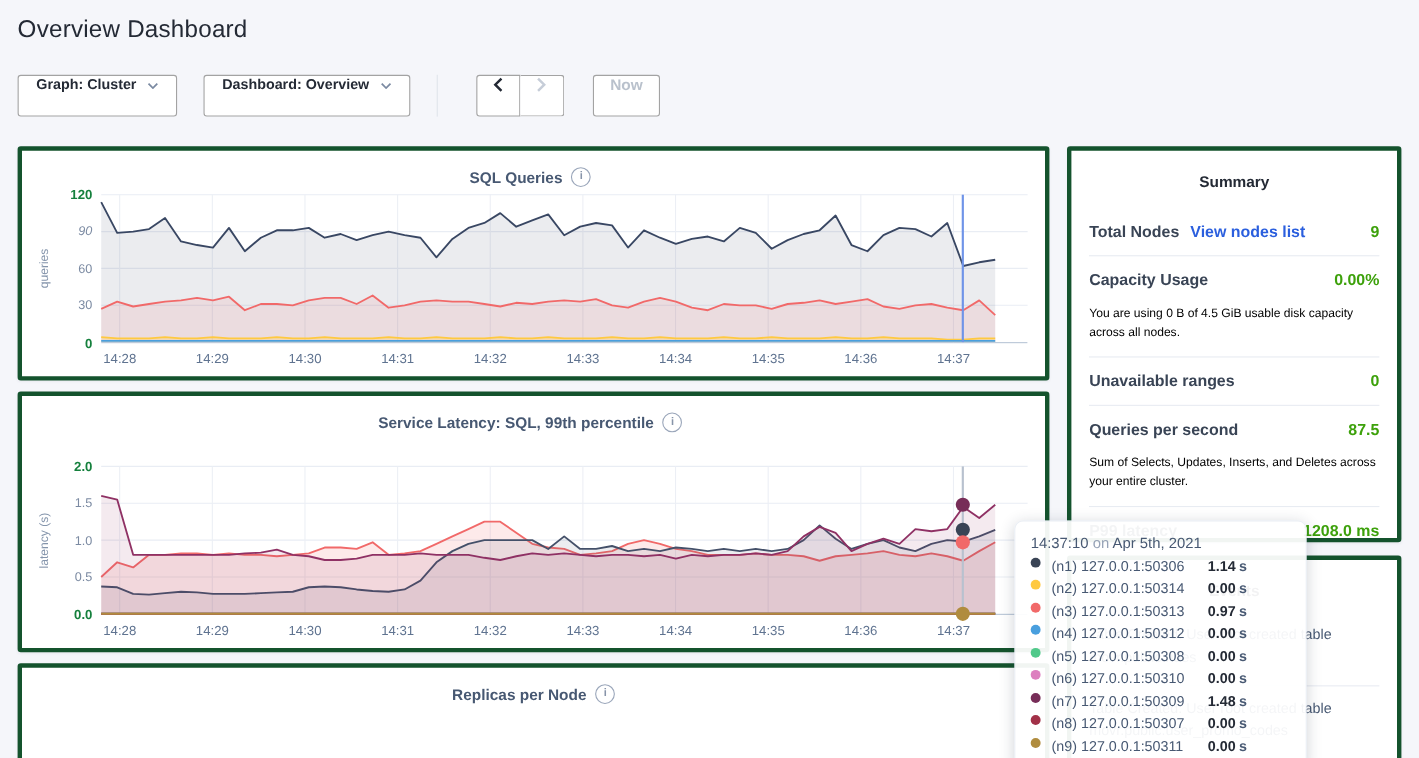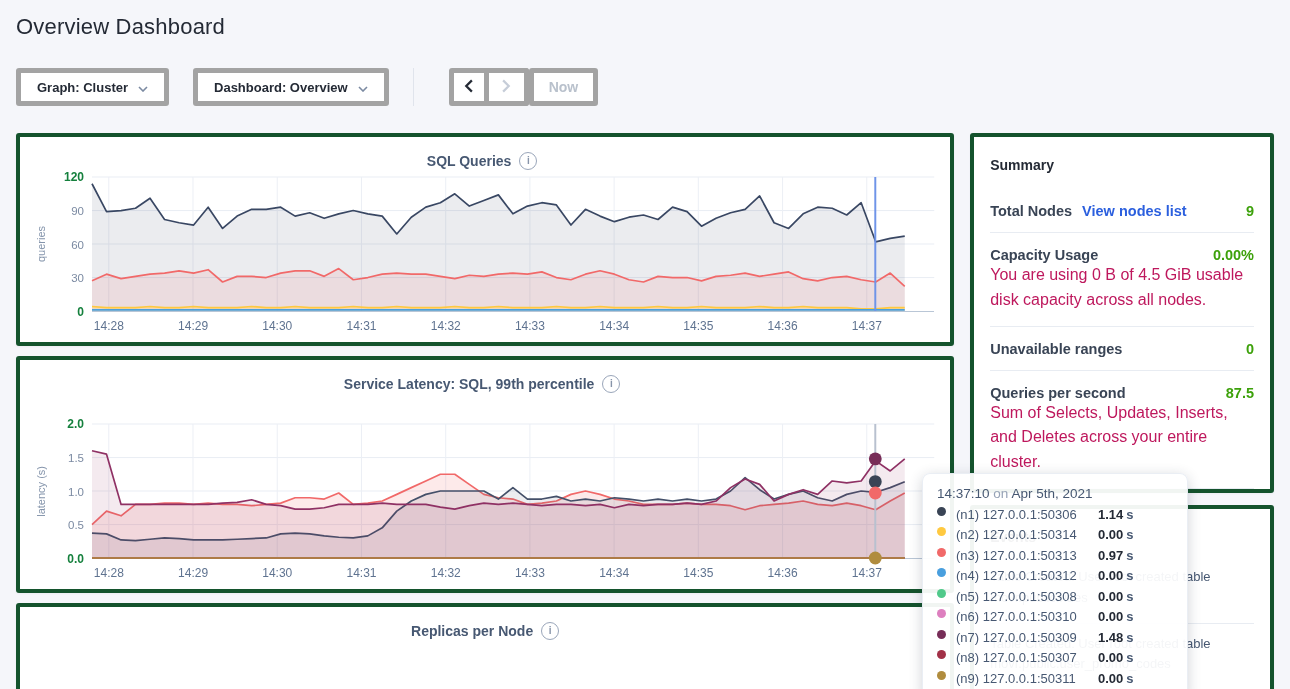--- a/index.html
+++ b/index.html
@@ -5,36 +5,36 @@
   html,body{margin:0;padding:0}
   body{
     width:1290px;height:689px;overflow:hidden;position:relative;
     background:#f5f6fa;color:#394455;
     font-family:"Liberation Sans",sans-serif;
   }
   .page-title{font-size:22px;font-weight:400;color:#242a35;margin:14px 4px 0 16px;letter-spacing:.2px}
   
   .toolbar{display:flex;align-items:center;margin:28px 16px 0;height:38px}
   .btn{
-    background:#fff;border:5px solid #a3a3a3;border-radius:3px;height:38px;
-    display:flex;align-items:center;font-size:13px;font-weight:700;color:#242a35;
+    background:#fff;border:1px solid #a3a3a3;border-radius:3px;height:38px;
+    display:flex;font-size:13px;font-weight:700;color:#242a35;
     box-sizing:border-box;cursor:pointer;
   }
   .dropdown-btn{padding:0 16px;gap:10px}
   .dropdown-btn + .dropdown-btn{margin-left:24px}
   .toolbar-divider{width:1px;height:38px;background:#e0e4ec;margin:0 24px}
   .time-btn{width:422px;padding:0 14px;gap:12px}
   .time-badge{background:#e8ebf1;border-radius:3px;padding:3px 7px;font-size:12px;font-weight:700;color:#475872}
   .time-label{font-size:14px;font-weight:700}
   .time-caret{margin-left:auto}
   .nav-group{display:flex;margin-left:11px}
   .nav-btn{width:40px;justify-content:center}
   .nav-btn.prev{border-radius:3px 0 0 3px}
   .nav-btn.next{border-radius:0 3px 3px 0;border-left:none}
-  .now-btn{margin-left:0;padding:14px 15px;color:#b9c1cc;font-size:14px}
+  .now-btn{margin-left:26px;padding:0 15px;color:#b9c1cc;font-size:14px}
   
   .content{display:flex;align-items:flex-start;gap:16px;margin:27px 16px 0}
   .charts-col{width:945px;display:flex;flex-direction:column}
   .right-col{width:306px;display:flex;flex-direction:column}
   .panel{
     background:#fff;border:4px solid #14532d;border-radius:3px;
     box-shadow:0 1px 2px rgba(50,60,90,.05);box-sizing:border-box;
   }
   
   .chart-panel{padding:14px 16px 8px 10px;position:relative}
@@ -53,28 +53,28 @@
   .yticks{grid-column:2;grid-row:1;position:relative;font-size:11.5px;color:#7b8aa2}
   .ytick{position:absolute;right:8px;transform:translateY(-50%);white-space:nowrap}
   .ytick.bold{color:#15803d;font-weight:700;font-size:12px}
   .plotarea{grid-column:3;grid-row:1;position:relative;border-bottom:1px solid #b9c6d6}
   .plotarea svg{position:absolute;inset:0;width:100%;height:100%;overflow:visible}
   .xlabels{grid-column:3;grid-row:2;position:relative;font-size:12px;color:#5f7390;margin-top:7px}
   .xlabel{position:absolute;transform:translateX(-50%);white-space:nowrap}
   .replicas-panel{margin-top:10px;height:120px;padding:14px 16px}
   
   .summary-panel{padding:14px 16px 6px;height:360px}
-  .panel-title{font-size:14px;font-weight:700;color:#242a35;margin-top:6px}
+  .panel-title{text-align:center;font-size:14px;font-weight:700;color:#242a35;margin-top:6px}
   .sum-rows{margin-top:16px}
   .sum-row{padding:14px 0 13px;border-bottom:1px solid #e8ecf2}
   .sum-row:last-child{border-bottom:none}
   .sum-main{display:flex;align-items:baseline;font-size:14.5px;font-weight:700;color:#394455}
   .sum-link{color:#2b5fde;margin-left:10px;cursor:pointer;font-size:14.5px}
   .sum-value{margin-left:auto;color:#3da10b;white-space:nowrap}
-  .sum-desc{font-size:16px;line-height:1.55;color:#be185d;font-weight:400;margin-top:0}
+  .sum-desc{font-size:11px;line-height:1.55;color:#000000;font-weight:400;margin-top:14px}
   
   .events-panel{margin-top:12px;padding:14px 16px;height:230px}
   .event-items{margin-top:12px}
   .event-item{font-size:13px;line-height:1.6;color:#475872;padding:10px 0 14px;border-bottom:1px solid #e8ecf2}
   .event-item:last-child{border-bottom:none}
   
   .chart-tooltip{
     position:absolute;left:922px;top:473px;width:236px;z-index:10;
     background:rgba(255,255,255,.94);border-radius:8px;padding:12px 14px 14px;
     box-shadow:0 3px 14px rgba(30,40,60,.20);border:1px solid rgba(220,226,236,.6);
@@ -137,21 +137,21 @@
       <div class="chart-title-row">
         <span>SQL Queries</span>
         <span class="info-icon">i</span>
       </div>
       <div class="plot-grid">
         <span class="ylab">queries</span>
         <div class="yticks">
             <span class="ytick bold" style="top: 135px;">0</span>
             <span class="ytick" style="top: 101.25px;">30</span>
             <span class="ytick" style="top: 67.5px;">60</span>
-            <span class="ytick" style="top: 33.75px;">90</span>
+            <span class="ytick" style="top: 33.75px; font-style: italic;">90</span>
             <span class="ytick bold" style="top: 0px;">120</span>
           </div>
         <div class="plotarea">
           <svg preserveAspectRatio="none" viewBox="0 0 852 135">
               <line x1="0" y1="101.3" x2="852" y2="101.3" stroke="#e9edf4" stroke-width="1"></line>
               <line x1="0" y1="67.5" x2="852" y2="67.5" stroke="#e9edf4" stroke-width="1"></line>
               <line x1="0" y1="33.8" x2="852" y2="33.8" stroke="#e9edf4" stroke-width="1"></line>
               <line x1="0" y1="0.0" x2="852" y2="0.0" stroke="#e9edf4" stroke-width="1"></line>
               <line x1="17.0" y1="0" x2="17.0" y2="135" stroke="#eceff5" stroke-width="1"></line>
               <line x1="102.2" y1="0" x2="102.2" y2="135" stroke="#eceff5" stroke-width="1"></line>

